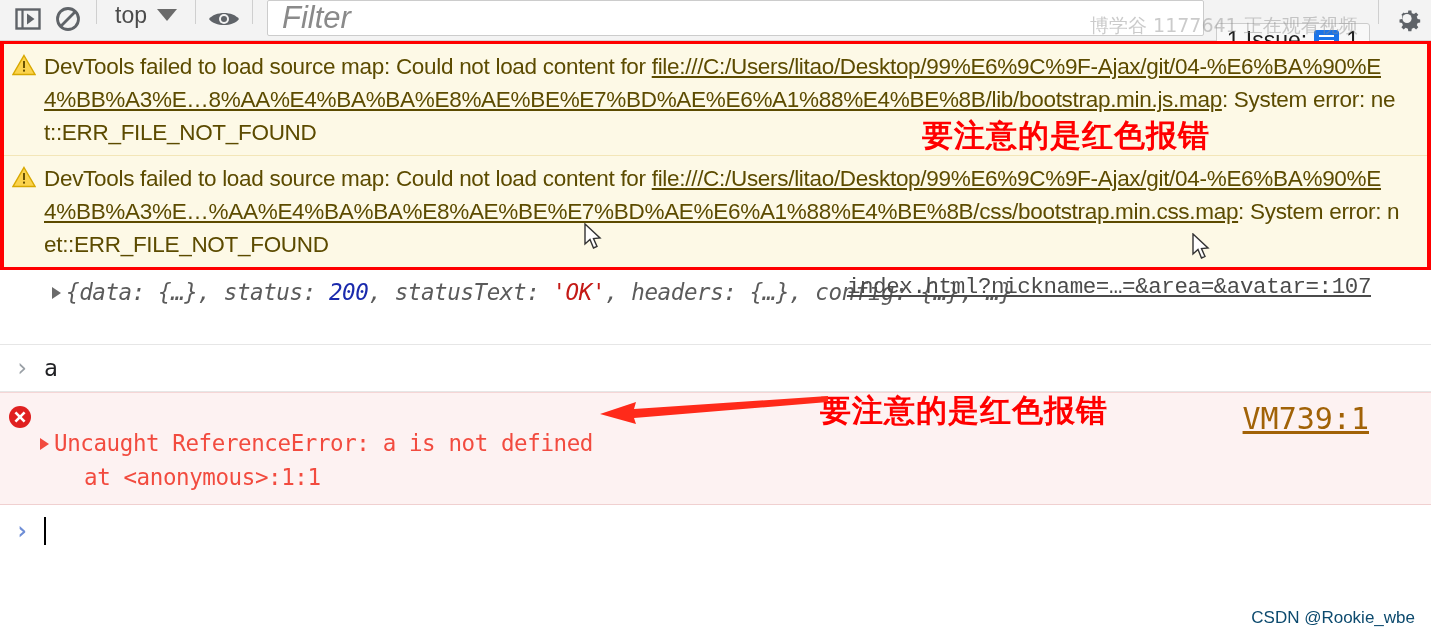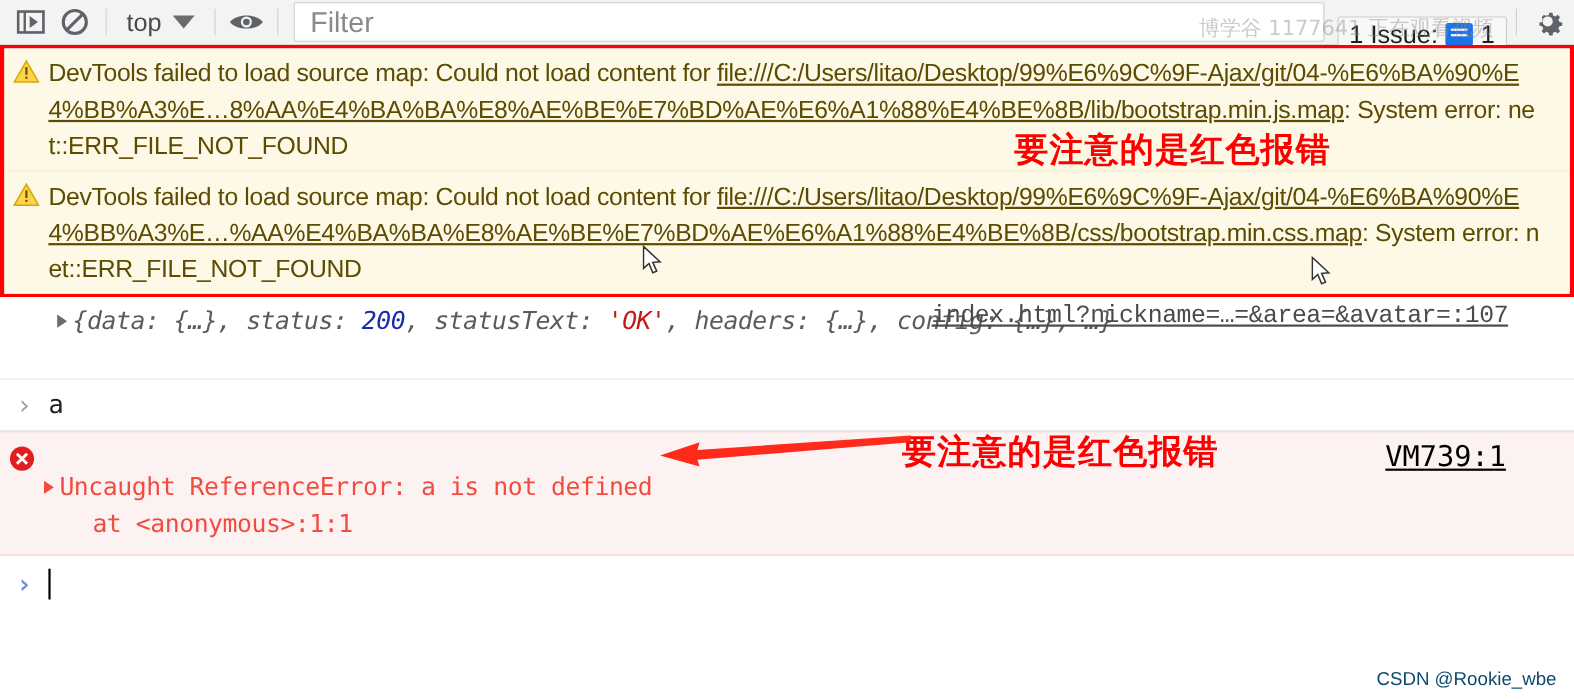--- a/index.html
+++ b/index.html
@@ -14,21 +14,21 @@
     overflow: hidden;
     position: relative;
   }
 
   
   .toolbar {
     height: 41px;
     background: #f3f3f3;
     border-bottom: 1px solid #d6d6d6;
     display: flex;
-    align-items: center;
+    align-items: flex-start;
     box-sizing: border-box;
     padding: 0 4px 0 8px;
     position: relative;
   }
   .tb-btn {
     width: 40px;
     height: 38px;
     display: flex;
     align-items: center;
     justify-content: center;
@@ -68,24 +68,25 @@
     align-items: center;
     padding: 0 12px;
     margin: 0 6px;
     box-sizing: border-box;
     min-width: 40px;
   }
   .filter-box input {
     border: none;
     outline: none;
     width: 100%;
-    font-size: 26px;
+    font-size: 31px;
     color: #333;
     font-family: "Liberation Sans", sans-serif;
     background: transparent;
+    font-style: italic;
   }
   .filter-box input::placeholder { color: #8a8a8a; }
   .levels {
     display: flex;
     align-items: center;
     gap: 8px;
     font-size: 23px;
     color: #3c3c3c;
     padding: 0 8px;
     flex: none;
@@ -249,22 +250,22 @@
     color: #f24b3f;
     font-family: "DejaVu Sans Mono", monospace;
     letter-spacing: -0.4px;
     margin-top: 26px;
   }
   .err-text .indent { padding-left: 44px; display: block; }
   .err-link {
     position: absolute;
     right: 62px;
     top: 8px;
-    font-size: 26px;
-    color: #000000;
+    font-size: 30px;
+    color: #a16207;
     text-decoration: underline;
     font-family: "DejaVu Sans Mono", monospace;
     white-space: nowrap;
   }
 
   .caret-blink {
     display: inline-block;
     width: 2px;
     height: 28px;
     background: #000;

